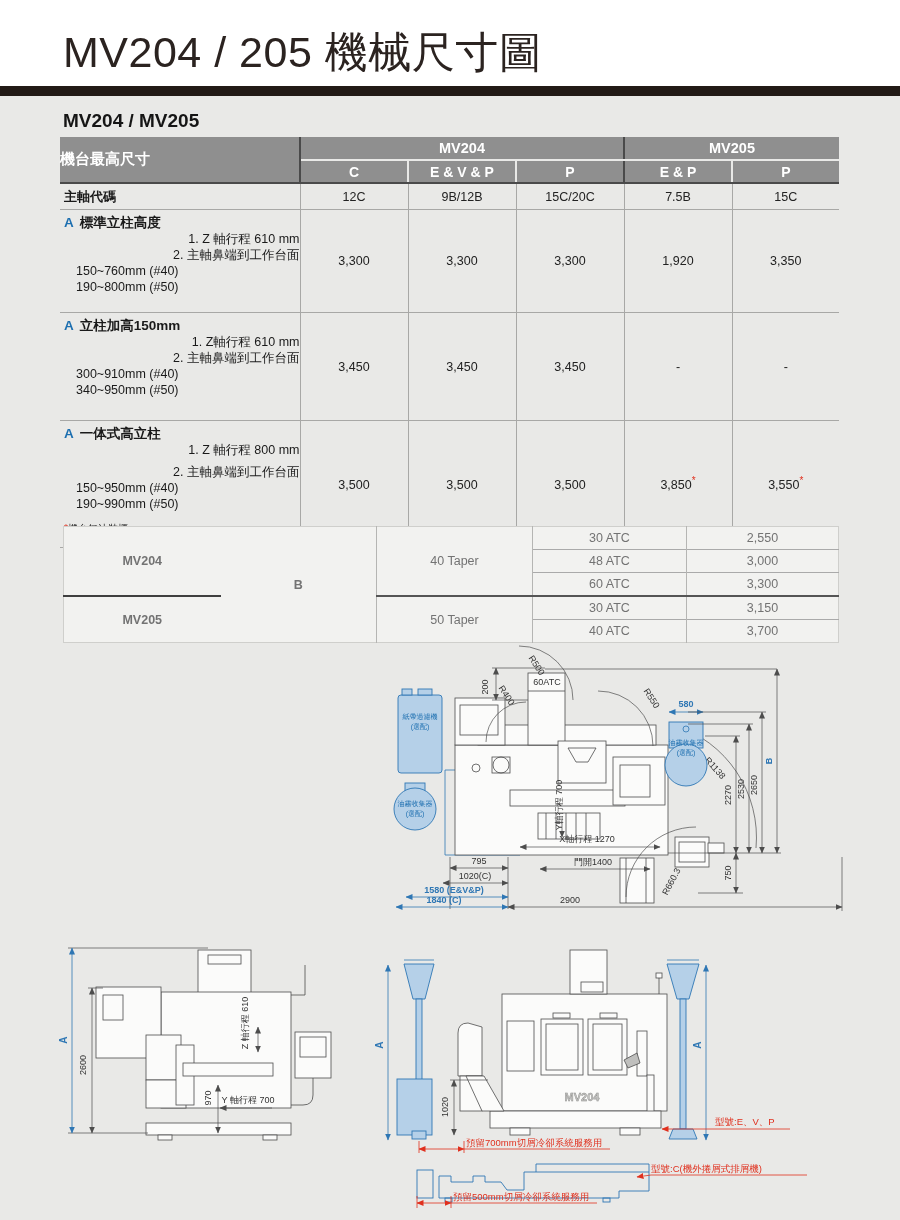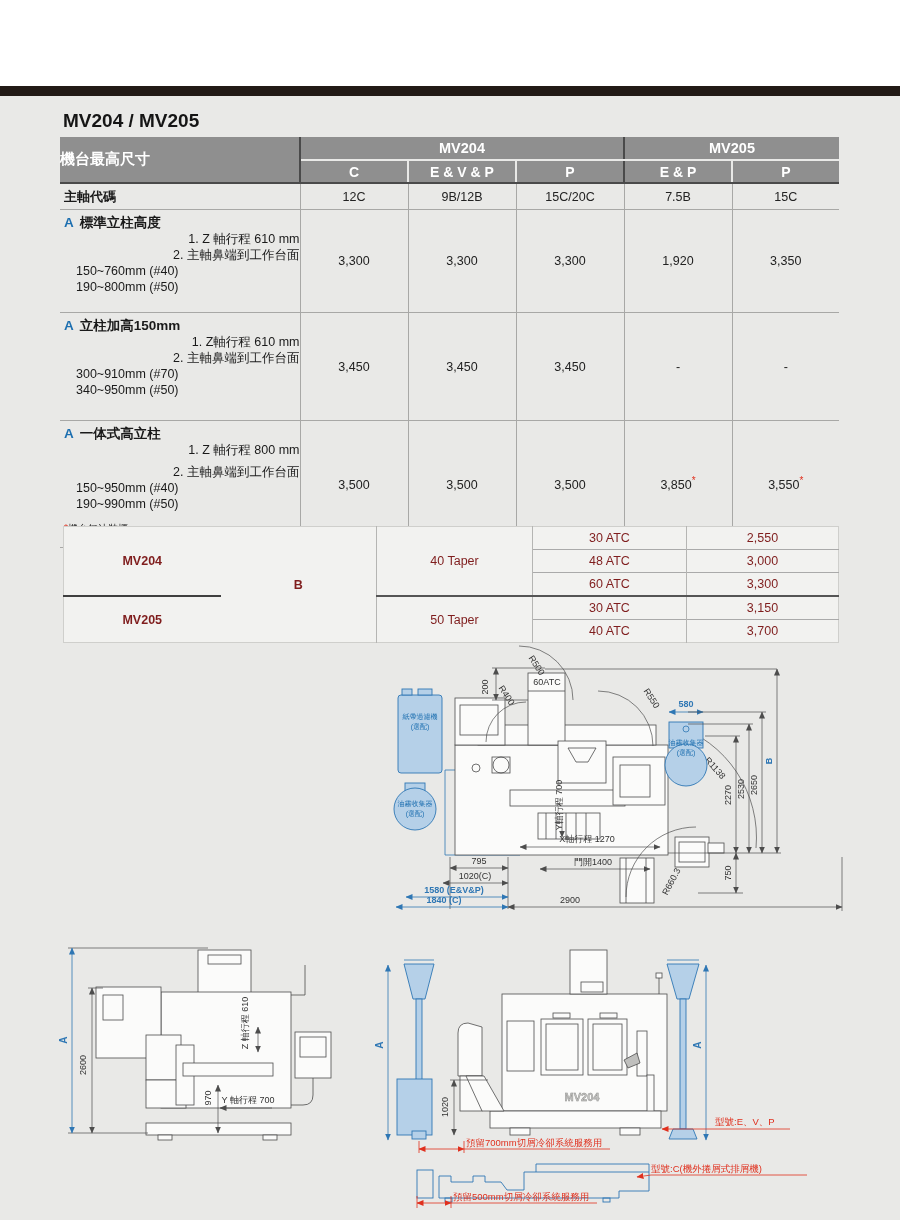--- a/index.html
+++ b/index.html
@@ -25,21 +25,21 @@
   .sec-head{font-size:13.5px;font-weight:bold;line-height:16px;}
   .sec-marker{color:#1d6fb0;margin-right:6px;}
   .sec-line{font-size:12.5px;line-height:16px;margin-left:11px;text-align:right;}
   .sec-sub{font-size:12.5px;line-height:16px;margin-left:12px;}
   .footnote{font-size:10px;margin-top:10px;margin-left:0;}
   .star{color:#e0301e;}
   sup.star{font-size:10px;}
 
   
   table.btable{position:absolute;left:63px;top:526px;width:775px;border-collapse:collapse;table-layout:fixed;border:1px solid #cfcfcc;}
-  table.btable td{background:#f2f2f0;font-size:12.5px;text-align:center;height:22px;padding:0;color:#7f1d1d;}
+  table.btable td{background:#f2f2f0;font-size:12.5px;text-align:center;height:22px;padding:0;color:#737373;}
   td.model{background:#8d8d8d;color:#fff;font-weight:bold;font-size:14px;}
   td.model-top{border-bottom:2px solid #3f3f3f;}
   td.bcell{color:#1d6fb0;font-weight:bold;font-size:16px;}
   td.taper{font-size:13px;border-left:1px solid #b5b5b3;}
   td.taper2,td.atc-d,td.val-d{border-top:2px solid #555;}
   td.atc,td.bval{border-left:1px solid #b5b5b3;}
   tr.inner td.atc,tr.inner td.bval{border-top:1px solid #aaa;}
 
   
   svg{position:absolute;overflow:visible;}
@@ -51,20 +51,21 @@
   text.dt{fill:#333;font-size:9px;font-family:"Liberation Sans","DejaVu Sans",sans-serif;}
   text.dtb{fill:#2f77b4;font-size:9px;font-weight:bold;font-family:"Liberation Sans","DejaVu Sans",sans-serif;}
   text.dtr{fill:#e0301e;font-size:9.5px;font-family:"Liberation Sans","DejaVu Sans",sans-serif;}
   .blu{fill:#b5d0e8;stroke:#2f77b4;stroke-width:0.9;}
   text.blut{fill:#1d6fb0;font-size:7px;font-family:"Liberation Sans","DejaVu Sans",sans-serif;}
 </style>
 </head>
 <body>
 
 <div class="page">
+  <div class="title">MV204 / 205 機械尺寸圖</div>
   <div class="black-bar"></div>
   <div class="content-bg"></div>
   <div class="subtitle">MV204 / MV205</div>
 
   <table class="spec">
     <colgroup>
         <col style="width:240px">
         <col style="width:108px">
         <col style="width:108px">
         <col style="width:108px">
@@ -104,21 +105,21 @@
       <td class="val"><span>3,300</span></td>
       <td class="val"><span>3,300</span></td>
       <td class="val"><span>1,920</span></td>
       <td class="val"><span>3,350</span></td>
     </tr>
     <tr>
       <td class="seclabel" style="height:102px">
         <div class="sec-head"><span class="sec-marker">A</span><span>立柱加高150mm</span></div>
         <div class="sec-line">1. Z軸行程 610 mm</div>
         <div class="sec-line">2. 主軸鼻端到工作台面</div>
-        <div class="sec-sub">300~910mm (#70)</div>
+        <div class="sec-sub">300~910mm (#40)</div>
         <div class="sec-sub">340~950mm (#50)</div>
       </td>
       <td class="val"><span>3,450</span></td>
       <td class="val"><span>3,450</span></td>
       <td class="val"><span>3,450</span></td>
       <td class="val"><span>-</span></td>
       <td class="val"><span>-</span></td>
     </tr>
     <tr>
       <td class="seclabel" style="height:121px">

